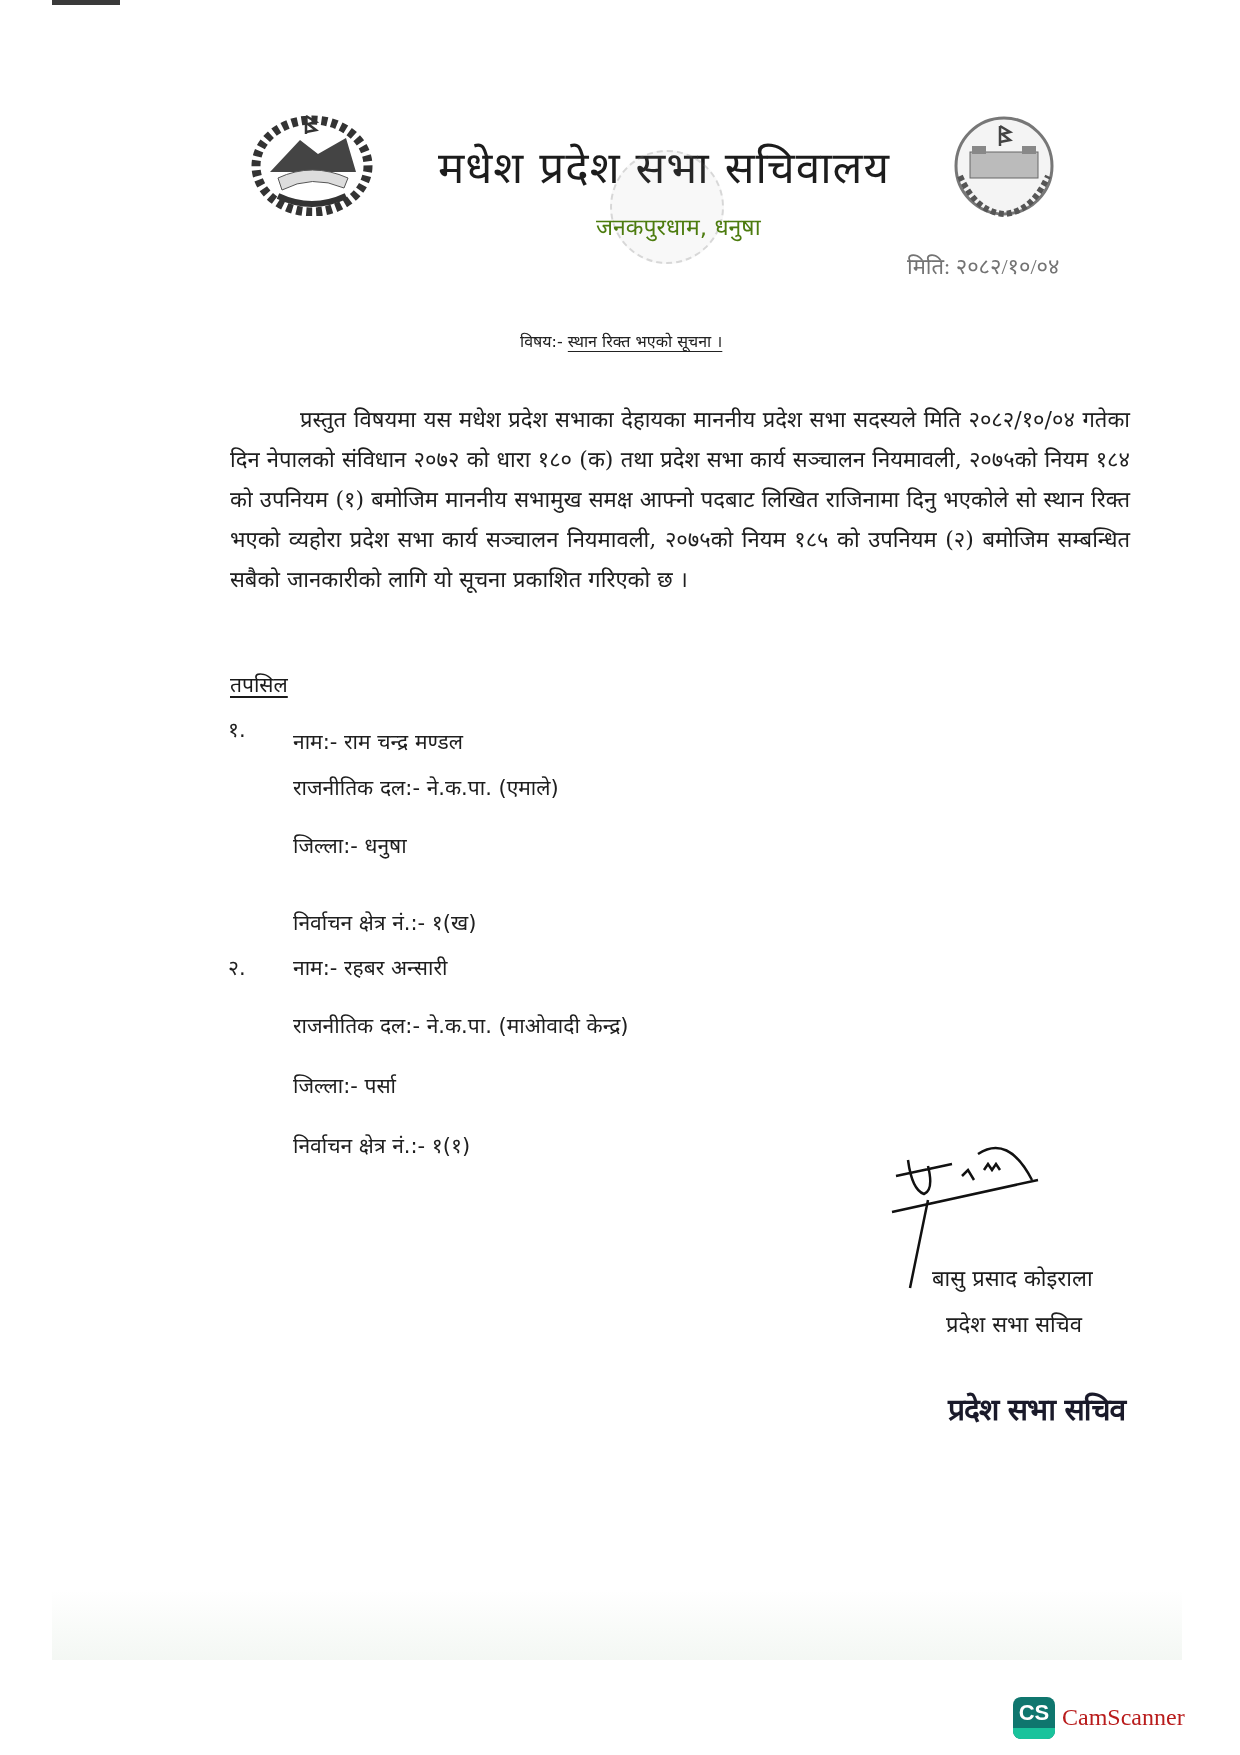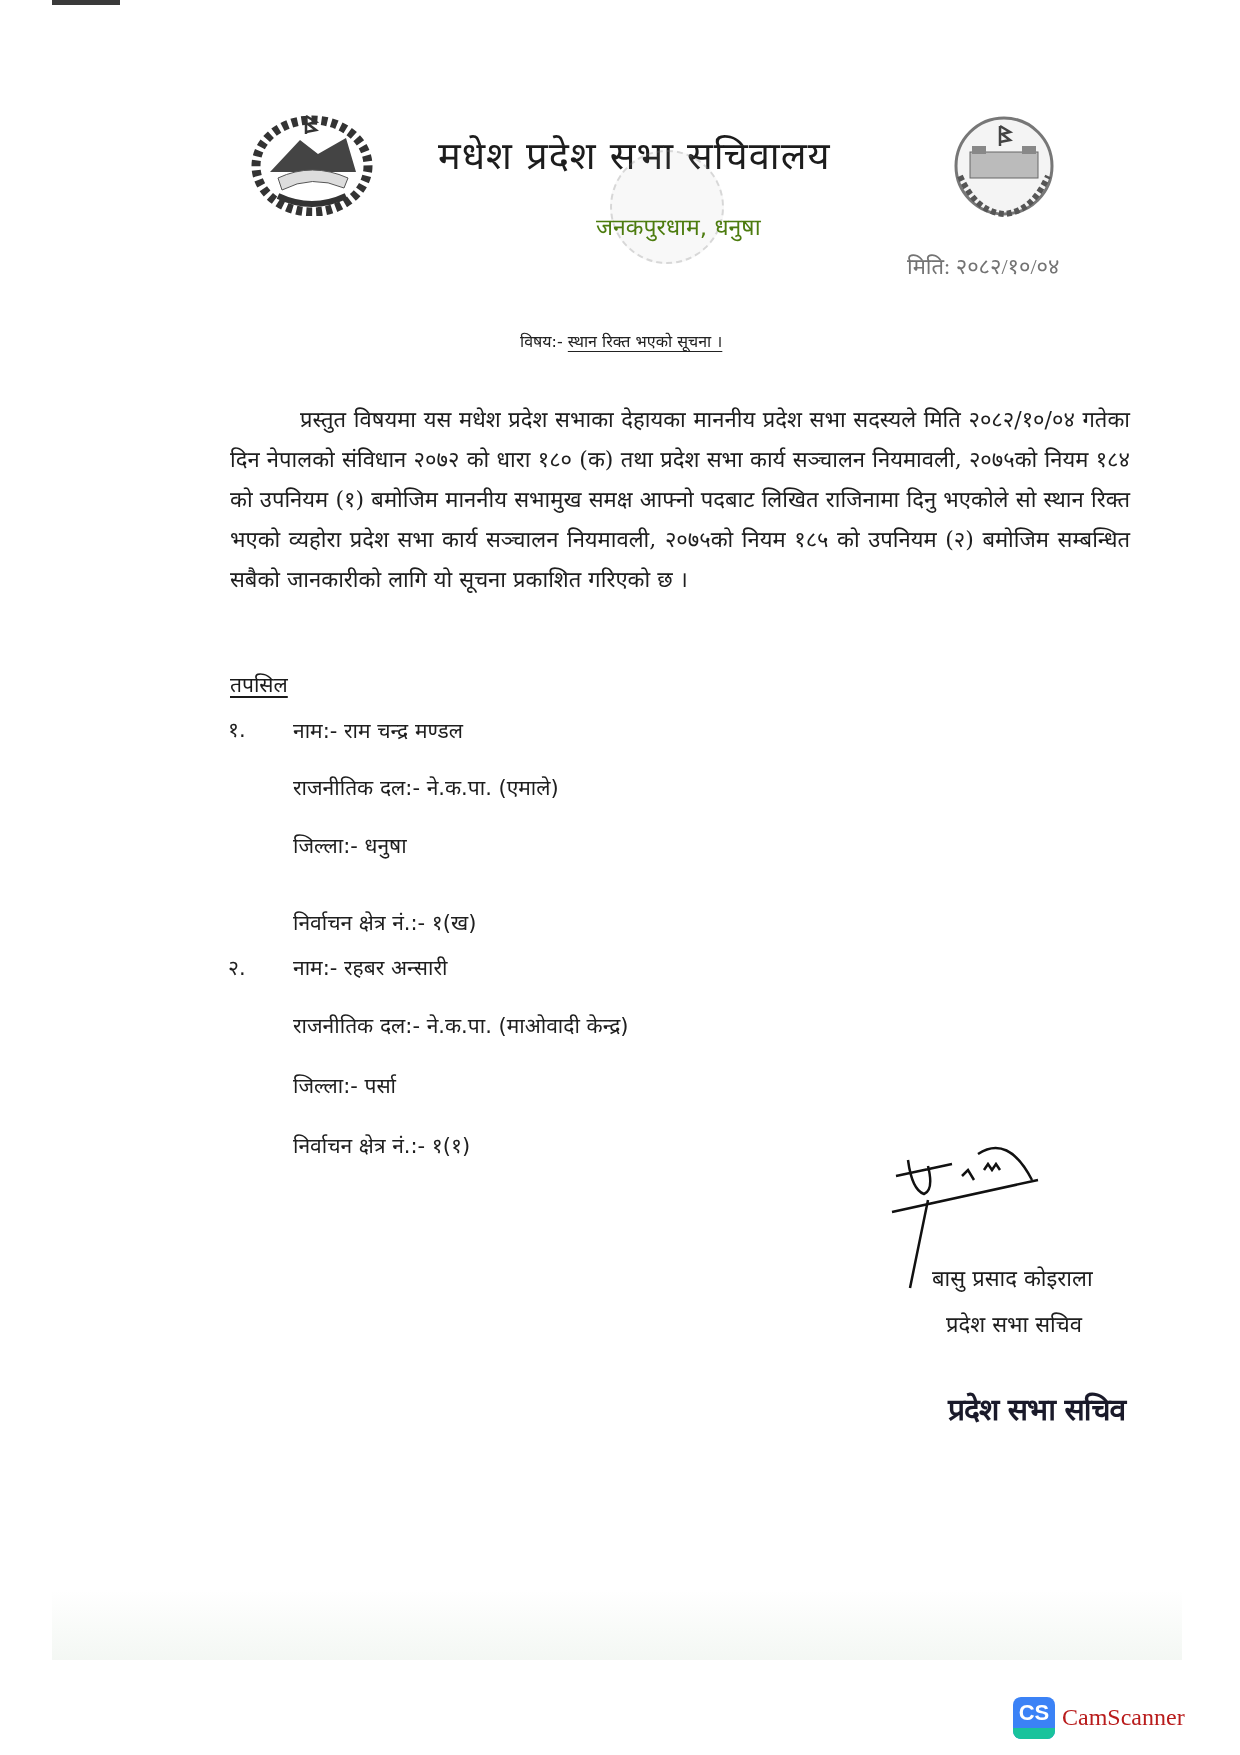--- a/index.html
+++ b/index.html
@@ -8,21 +8,21 @@
     background:#ffffff; color:#1a1a1a;
     font-family:"DejaVu Sans", sans-serif;
   }
   .page-edge-top { position:absolute; left:52px; top:0; width:68px; height:5px; background:#3a3a3a; }
   .page-fade-bottom { position:absolute; left:52px; top:1590px; width:1130px; height:70px;
     background:linear-gradient(to bottom, rgba(255,255,255,0), rgba(236,242,236,0.6)); }
   .emblem { position:absolute; }
   .emblem-left { left:248px; top:112px; width:128px; height:104px; }
   .emblem-right { left:946px; top:116px; width:116px; height:104px; }
   .title {
-    position:absolute; left:438px; top:128px; font-size:38px; font-weight:normal;
+    position:absolute; left:438px; top:136px; font-size:44px; font-weight:normal;
     font-family:"DejaVu Serif", serif; letter-spacing:1px; color:#1c1c1c;
   }
   .subtitle { position:absolute; left:596px; top:210px; font-size:23px; color:#4d7c0f; }
   .stamp-faint {
     position:absolute; left:610px; top:150px; width:110px; height:110px; border-radius:50%;
     border:2px dashed rgba(120,120,120,0.25); background:rgba(160,160,160,0.08);
   }
   .date { position:absolute; left:907px; top:250px; font-size:22px; color:#737373;font-family:Liberation Serif, serif; }
   .subject { position:absolute; left:520px; top:330px; font-size:16px; color:#222; }
   .subject .u { text-decoration:underline; text-underline-offset:4px; }
@@ -33,21 +33,21 @@
   }
   .tapasil { position:absolute; left:230px; top:670px; font-size:21px; text-decoration:underline; text-underline-offset:4px; }
   .entry { position:absolute; left:228px; font-size:21px; color:#1e1e1e; }
   .entry .num { position:absolute; left:0; top:0; }
   .entry .field { position:absolute; left:65px; white-space:nowrap; }
   .sig-svg { position:absolute; left:888px; top:1140px; width:160px; height:150px; }
   .signer-name { position:absolute; left:932px; top:1262px; font-size:22px; color:#1e1e1e; }
   .signer-title { position:absolute; left:946px; top:1308px; font-size:22px; color:#1e1e1e; }
   .stamp-title { position:absolute; left:948px; top:1388px; font-size:30px; font-weight:bold; color:#1a1a2a;
     font-family:"DejaVu Serif", serif; letter-spacing:-1px; }
-  .cs-badge { position:absolute; left:1013px; top:1697px; width:42px; height:42px; border-radius:8px; overflow:hidden; background:#3b82f6; }
+  .cs-badge { position:absolute; left:1013px; top:1697px; width:42px; height:42px; border-radius:8px; overflow:hidden; background:#0f766e; }
   .cs-badge .bar { position:absolute; left:0; bottom:0; width:100%; height:11px; background:#19c39c; }
   .cs-badge .cs { position:absolute; left:0; top:3px; width:100%; text-align:center; color:#fff; font-weight:bold; font-size:22px; font-family:"Liberation Sans", sans-serif; }
   .cs-label { position:absolute; left:1062px; top:1704px; font-size:24px; color:#b91c1c; font-family:"Liberation Serif", serif; }
 </style>
 </head>
 <body>
 
 <div class="page-edge-top"></div>
 <div class="page-fade-bottom"></div>
 
@@ -81,21 +81,21 @@
   <span>विषय:-</span>
   <span class="u">स्थान रिक्त भएको सूचना ।</span>
 </div>
 
 <div class="body-text">प्रस्तुत विषयमा यस मधेश प्रदेश सभाका देहायका माननीय प्रदेश सभा सदस्यले मिति २०८२/१०/०४ गतेका दिन नेपालको संविधान २०७२ को धारा १८० (क) तथा प्रदेश सभा कार्य सञ्चालन नियमावली, २०७५को नियम १८४ को उपनियम (१) बमोजिम माननीय सभामुख समक्ष आफ्नो पदबाट लिखित राजिनामा दिनु भएकोले सो स्थान रिक्त भएको व्यहोरा प्रदेश सभा कार्य सञ्चालन नियमावली, २०७५को नियम १८५ को उपनियम (२) बमोजिम सम्बन्धित सबैको जानकारीको लागि यो सूचना प्रकाशित गरिएको छ ।</div>
 
 <div class="tapasil">तपसिल</div>
 
 <div class="entry" style="top:715px;">
   <span class="num">१.</span>
-  <span class="field" style="top:1px;">नाम:- राम चन्द्र मण्डल</span>
+  <span class="field" style="top:12px;">नाम:- राम चन्द्र मण्डल</span>
   <span class="field" style="top:58px;">राजनीतिक दल:- ने.क.पा. (एमाले)</span>
   <span class="field" style="top:116px;">जिल्ला:- धनुषा</span>
   <span class="field" style="top:176px;margin-top:17px;">निर्वाचन क्षेत्र नं.:- १(ख)</span>
 </div>
 
 <div class="entry" style="top:953px;">
   <span class="num">२.</span>
   <span class="field" style="top:0;">नाम:- रहबर अन्सारी</span>
   <span class="field" style="top:58px;">राजनीतिक दल:- ने.क.पा. (माओवादी केन्द्र)</span>
   <span class="field" style="top:118px;">जिल्ला:- पर्सा</span>

